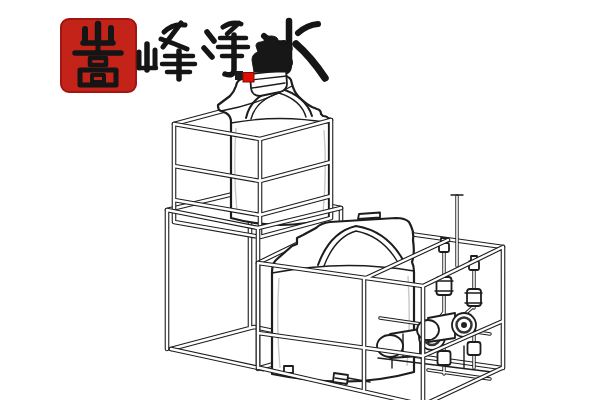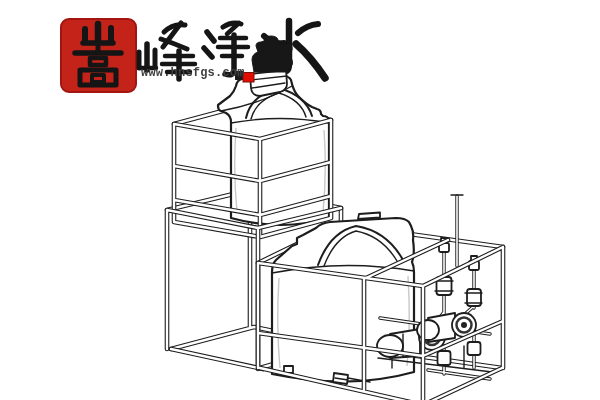--- a/index.html
+++ b/index.html
@@ -201,15 +201,14 @@
         <rect class="white-part" x="427.5" y="326" width="13" height="13" rx="2.5"></rect>
       </g>
 
       <g>
         <use href="#skelCfront" class="tube-b"></use>
           <use href="#skelCfront" class="tube-w"></use>
       </g>
     </g>
   </svg>
 
-  <span class="brand-url">www.hnsfgs.com</span>
 
 </figure>
 
 </body></html>

